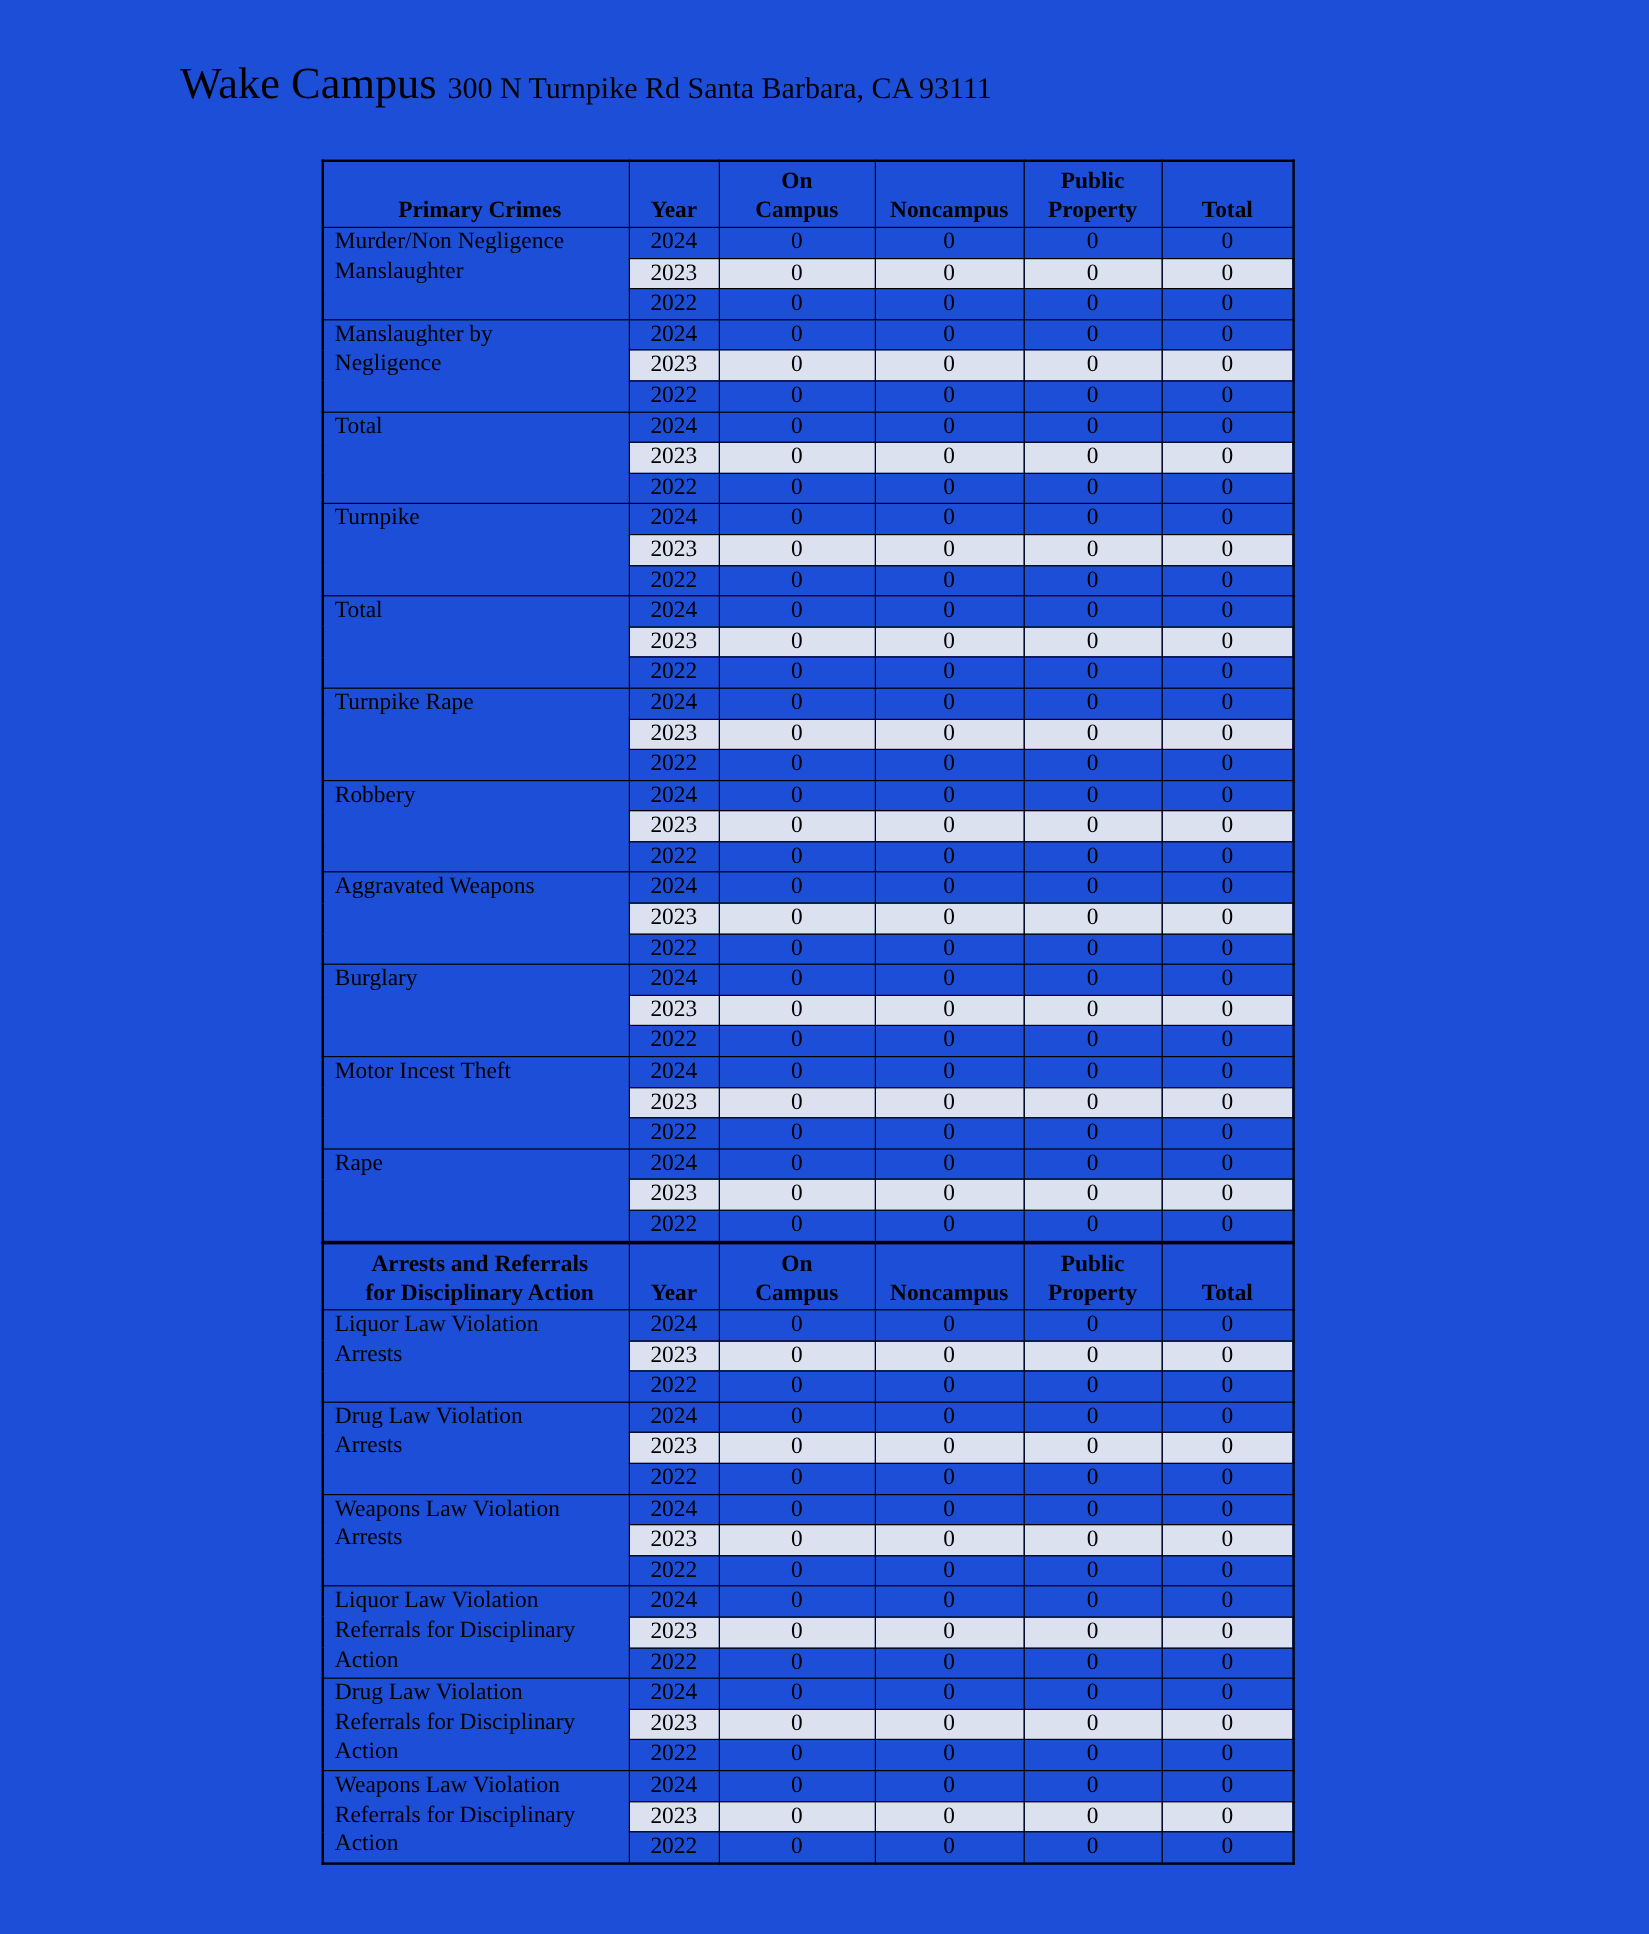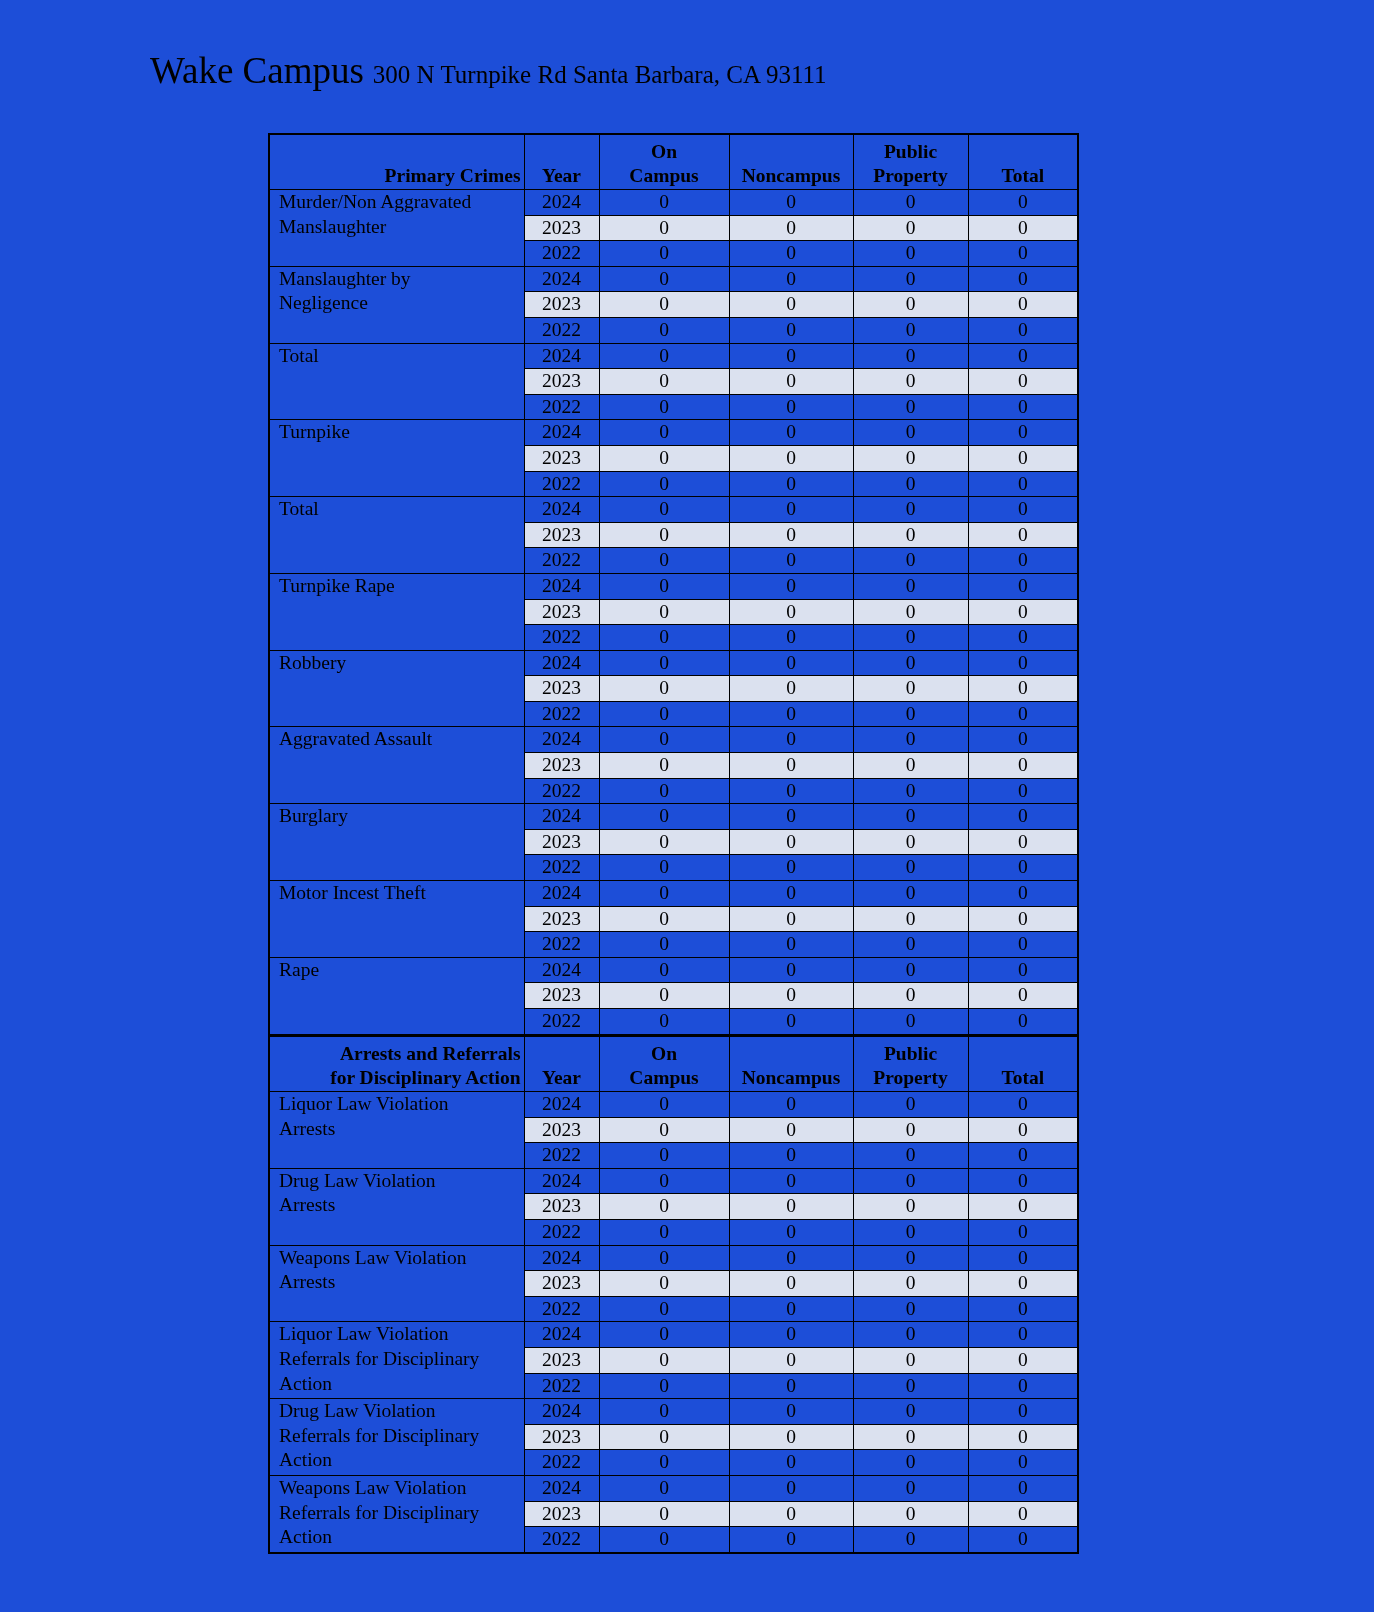--- a/index.html
+++ b/index.html
@@ -53,21 +53,21 @@
   table.stats th {
     font-weight: bold;
     vertical-align: bottom;
     text-align: center;
     white-space: pre-line;
     height: 50px;
     line-height: 23.5px;
     padding: 2px 3px 2px 3px;
   }
   table.stats th.rowhead {
-    text-align: right;
+    text-align: center;
     padding-left: 9px;
   }
   table.stats td {
     height: 23.6px;
     line-height: 24.6px;
     padding: 0;
   }
   table.stats td.crime {
     vertical-align: top;
     text-align: left;
@@ -104,21 +104,21 @@
             <th>On
 Campus</th>
             <th>Noncampus</th>
             <th>Public
 Property</th>
             <th>Total</th>
           </tr>
         </thead>
         <tbody>
           <tr>
-            <td class="crime" rowspan="3">Murder/Non Aggravated
+            <td class="crime" rowspan="3">Murder/Non Negligence
 Manslaughter</td>
             <td class="year">2024</td>
             <td class="val">0</td>
             <td class="val">0</td>
             <td class="val">0</td>
             <td class="val">0</td>
           </tr>
           <tr>
             <td class="year" style="background: rgb(219, 225, 239);">2023</td>
             <td class="val" style="background: rgb(219, 225, 239);">0</td>
@@ -260,21 +260,21 @@
             <td class="val" style="background: rgb(219, 225, 239);">0</td>
           </tr>
           <tr>
             <td class="year">2022</td>
             <td class="val">0</td>
             <td class="val">0</td>
             <td class="val">0</td>
             <td class="val">0</td>
           </tr>
           <tr>
-            <td class="crime" rowspan="3">Aggravated Assault</td>
+            <td class="crime" rowspan="3">Aggravated Weapons</td>
             <td class="year">2024</td>
             <td class="val">0</td>
             <td class="val">0</td>
             <td class="val">0</td>
             <td class="val">0</td>
           </tr>
           <tr>
             <td class="year" style="background: rgb(219, 225, 239);">2023</td>
             <td class="val" style="background: rgb(219, 225, 239);">0</td>
             <td class="val" style="background: rgb(219, 225, 239);">0</td>

